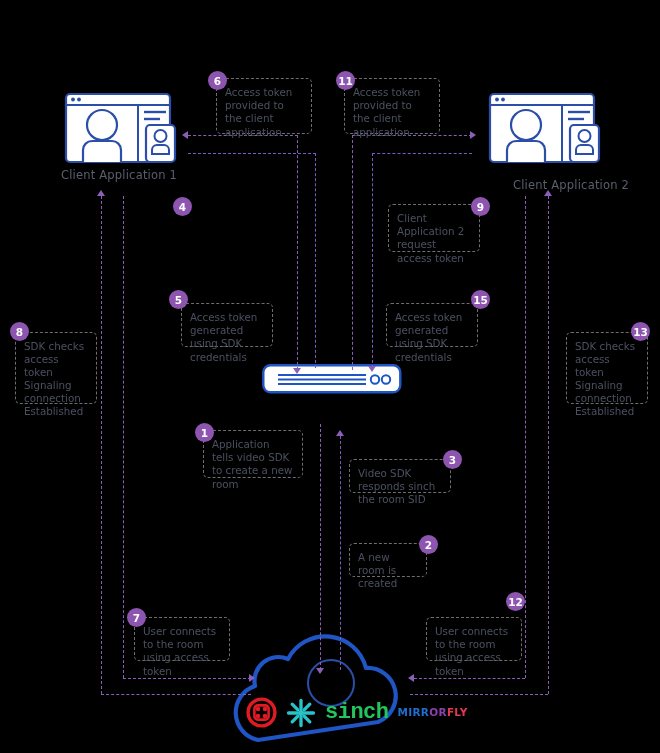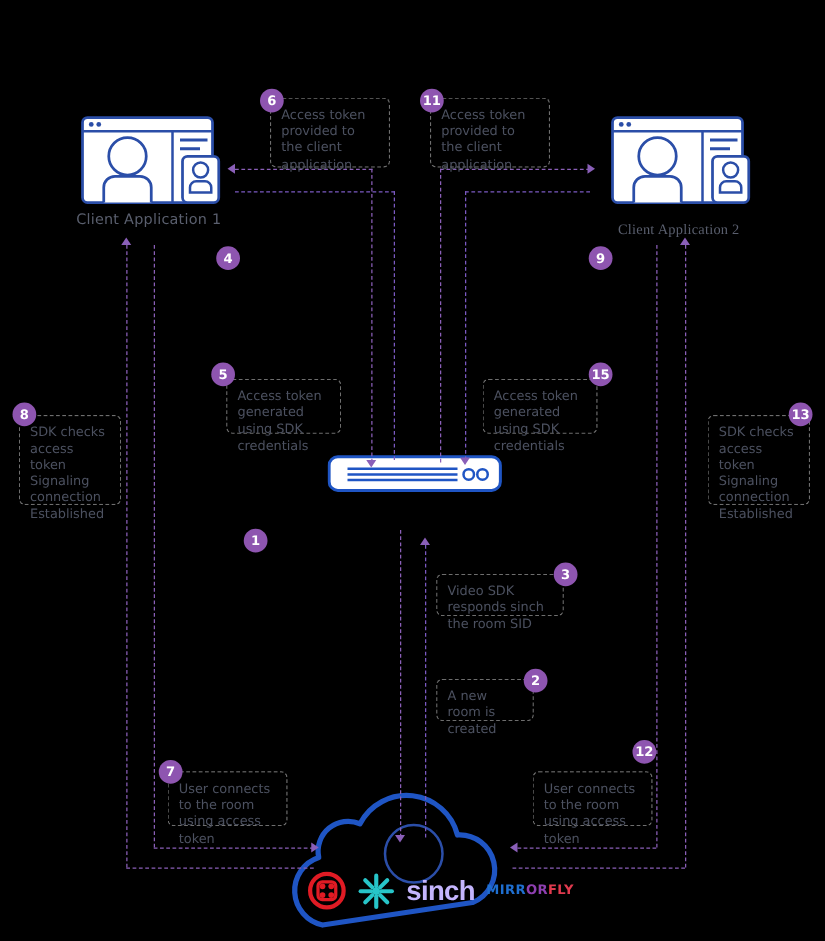--- a/index.html
+++ b/index.html
@@ -43,22 +43,22 @@
   .client{position:absolute;width:118px;height:72px;}
   .client svg{display:block;}
 
   
   .server{position:absolute;width:135px;height:30px;}
 
   
   .cloud{position:absolute;}
 
   .logo-row{position:absolute;display:flex;align-items:center;gap:9px;}
-  .sinch-txt{font-family:Liberation Sans, sans-serif;font-size:22px;font-weight:bold;
-             color:#c4b5fd;letter-spacing:-.5px;line-height:1;}
+  .sinch-txt{font-family:Liberation Mono, monospace;font-size:22px;font-weight:bold;
+             color:#22c55e;letter-spacing:-.5px;line-height:1;}
   .mf{font-family:"DejaVu Sans",sans-serif;font-size:10.5px;font-weight:bold;letter-spacing:.3px;line-height:1;}
   .mf .m1{color:#1f6fd0;}
   .mf .m2{color:#8e3fb0;}
   .mf .m3{color:#e03a4e;}
 </style>
 </head>
 <body>
 
 <div id="stage">
 
@@ -89,21 +89,21 @@
       <line x1="78" y1="13" x2="78" y2="70" stroke="#2b4ea8" stroke-width="2"></line>
       <circle cx="42" cy="33" r="15" fill="#fff" stroke="#2b4ea8" stroke-width="2.2"></circle>
       <path d="M23 70 v-12 a9 9 0 0 1 9 -9 h20 a9 9 0 0 1 9 9 v12" fill="#fff" stroke="#2b4ea8" stroke-width="2.2"></path>
       <line x1="84" y1="20" x2="106" y2="20" stroke="#2b4ea8" stroke-width="2.4"></line>
       <line x1="84" y1="27" x2="100" y2="27" stroke="#2b4ea8" stroke-width="2.4"></line>
       <rect x="86" y="33" width="29" height="37" rx="4" fill="#fff" stroke="#2b4ea8" stroke-width="2.2"></rect>
       <circle cx="100.5" cy="44" r="6" fill="#fff" stroke="#2b4ea8" stroke-width="2"></circle>
       <path d="M92 62 v-4 a5 5 0 0 1 5 -5 h7 a5 5 0 0 1 5 5 v4z" fill="#fff" stroke="#2b4ea8" stroke-width="2"></path>
     </svg>
   </div>
-  <div class="cap" style="left:484px;top:178px;width:118px;font-family:Liberation Serif, serif;">Client Application 2</div>
+  <div class="cap" style="left:512px;top:178px;width:118px;">Client Application 2</div>
 
   <div class="server" style="left:262px;top:364px;">
     <svg width="140" height="30" viewBox="0 0 140 30">
       <rect x="1.3" y="1.3" width="137" height="27" rx="7" fill="#fff" stroke="#1f55c4" stroke-width="2.4"></rect>
       <line x1="16" y1="11" x2="104" y2="11" stroke="#1f55c4" stroke-width="2"></line>
       <line x1="16" y1="15.5" x2="104" y2="15.5" stroke="#1f55c4" stroke-width="2"></line>
       <line x1="16" y1="20" x2="104" y2="20" stroke="#1f55c4" stroke-width="2"></line>
       <circle cx="113" cy="15.5" r="4.2" fill="#fff" stroke="#1f55c4" stroke-width="2"></circle>
       <circle cx="124" cy="15.5" r="4.2" fill="#fff" stroke="#1f55c4" stroke-width="2"></circle>
     </svg>
@@ -186,34 +186,36 @@
   <div class="arw up" style="left:336px;top:430px;"></div>
 
   <div class="box" style="left:216px;top:78px;width:96px;height:56px;">Access token provided to the client application</div>
   <div class="badge" style="left:208px;top:71px;">6</div>
 
   <div class="box" style="left:344px;top:78px;width:96px;height:56px;">Access token provided to the client application</div>
   <div class="badge" style="left:336px;top:71px;">11</div>
 
   <div class="badge" style="left:173px;top:197px;">4</div>
 
+  <div class="box" style="left:388px;top:204px;width:92px;height:48px;">Client Application 2 request access token</div>
   <div class="badge" style="left:471px;top:197px;">9</div>
 
   <div class="box" style="left:181px;top:303px;width:92px;height:44px;">Access token generated using SDK credentials</div>
   <div class="badge" style="left:169px;top:290px;">5</div>
 
   <div class="box" style="left:386px;top:303px;width:92px;height:44px;">Access token generated using SDK credentials</div>
   <div class="badge" style="left:471px;top:290px;">15</div>
 
   <div class="box tight" style="left:15px;top:332px;width:82px;height:72px;">SDK checks access token Signaling connection Established</div>
   <div class="badge" style="left:10px;top:322px;">8</div>
 
   <div class="box tight" style="left:566px;top:332px;width:82px;height:72px;">SDK checks access token Signaling connection Established</div>
   <div class="badge" style="left:631px;top:322px;">13</div>
 
+  <div class="box" style="left:203px;top:430px;width:100px;height:48px;">Application tells video SDK to create a new room</div>
   <div class="badge" style="left:195px;top:423px;">1</div>
 
   <div class="box" style="left:349px;top:459px;width:102px;height:34px;">Video SDK responds sinch the room SID</div>
   <div class="badge" style="left:443px;top:450px;">3</div>
 
   <div class="box" style="left:349px;top:543px;width:78px;height:34px;">A new room is created</div>
   <div class="badge" style="left:419px;top:535px;">2</div>
 
   <div class="box" style="left:134px;top:617px;width:96px;height:44px;">User connects to the room using access token</div>
   <div class="badge" style="left:127px;top:608px;">7</div>

